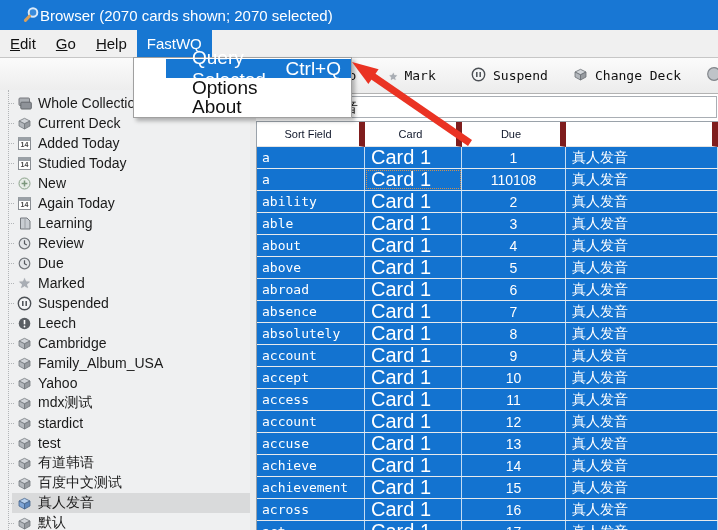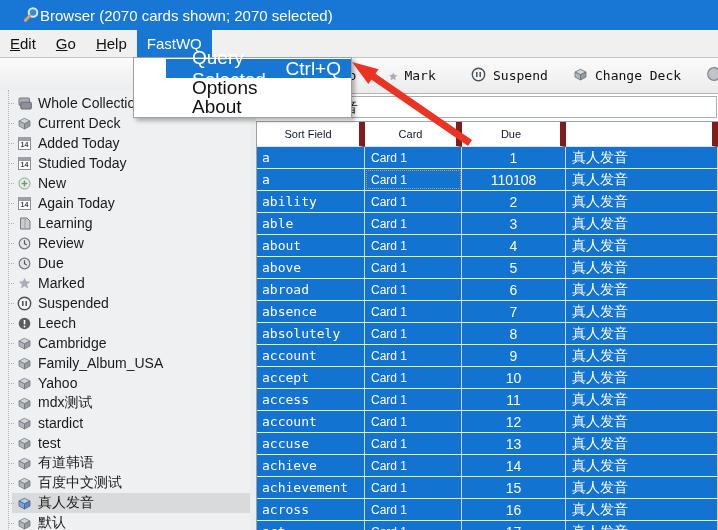--- a/index.html
+++ b/index.html
@@ -81,21 +81,21 @@
   }
   .trow {
     display:grid; grid-template-columns:108px 97px 104px 1fr; height:22px;
     background:var(--selection); border-bottom:1px solid #e8eaec;
   }
   .tcell {
     color:#fff; display:flex; align-items:center; overflow:hidden; white-space:nowrap;
     border-right:1px solid rgba(255,255,255,0.75);
   }
   .tcell.c0 { font-family:"DejaVu Sans Mono", monospace; font-size:13px; padding-left:5px; }
-  .tcell.c1 { font-size:12px; padding-left:6px;text-align:right; }
+  .tcell.c1 { font-size:20px; padding-left:6px;text-align:right; }
   .tcell.c2 { font-size:14px; justify-content:center; }
   .tcell.c3 { font-size:14px; padding-left:6px; }
   .tcell.focused { outline:1px dotted var(--focus); outline-offset:-2px; }
   
   .menu-popup {
     position:absolute; left:133px; top:57px; width:219px; z-index:40;
     background:#fff; border:1px solid #a0a0a0; box-shadow:3px 3px 4px rgba(0,0,0,0.28);
     padding:1px 0;
   }
   .popup-item {

